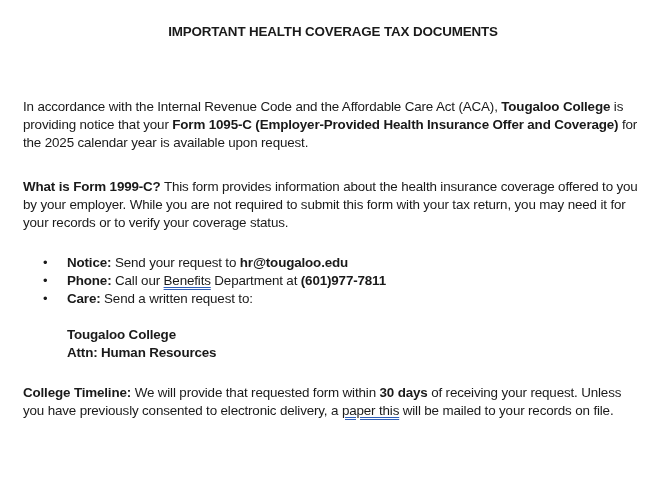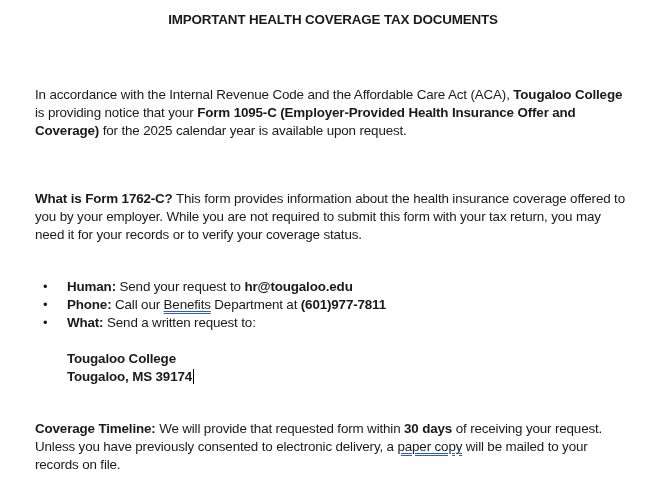--- a/index.html
+++ b/index.html
@@ -20,30 +20,30 @@
       position: absolute;
       left: 19px;
       top: 6px;
       width: 628px;
       line-height: 18px;
       letter-spacing: -0.15px;
     }
     .title {
       text-align: center;
       font-weight: bold;
-      margin: 4px;
+      margin: 16px;
       height: 20px;
       line-height: 20px;
     }
     .heading {
       font-weight: bold;
       margin: 0;
     }
     p {
-      margin: 16px;
+      margin: 4px;
     }
     .blank {
       height: 18px;
     }
     b { font-weight: bold; }
     ul.methods {
       list-style: none;
       margin: 0;
       padding: 0;
     }
@@ -86,47 +86,47 @@
 
   <div class="blank"></div>
 
   <p>
     <span>In accordance with the Internal Revenue Code and the Affordable Care Act (ACA), </span><b>Tougaloo College</b><span> is providing notice that your </span><b>Form 1095-C (Employer-Provided Health Insurance Offer and Coverage)</b><span> for the 2025 calendar year is available upon request.</span>
   </p>
 
   <div class="blank"></div>
 
   <p>
-    <b>What is Form 1762-C?</b><span> This form provides information about the health insurance coverage offered to you by your employer. While you are not required to submit this form with your tax return, you may need it for your records or to verify your coverage status.</span>
+    <b>What is Form 1999-C?</b><span> This form provides information about the health insurance coverage offered to you by your employer. While you are not required to submit this form with your tax return, you may need it for your records or to verify your coverage status.</span>
   </p>
 
   <div class="blank"></div>
 
 
   <ul class="methods">
     <li>
       <span class="bullet">•</span>
-      <b>Human:</b><span> Send your request to </span><b>hr@tougaloo.edu</b>
+      <b>Notice:</b><span> Send your request to </span><b>hr@tougaloo.edu</b>
     </li>
     <li>
       <span class="bullet">•</span>
       <b>Phone:</b><span> Call our </span><span class="dbl-underline">Benefits</span><span> Department at </span><b>(601)977-7811</b>
     </li>
     <li>
       <span class="bullet">•</span>
-      <b>What:</b><span> Send a written request to:</span>
+      <b>Care:</b><span> Send a written request to:</span>
     </li>
   </ul>
 
   <div class="blank"></div>
 
   <div class="address">
     <div>Tougaloo College</div>
-    <div><span>Tougaloo, MS 39174</span><span class="caret"></span></div>
+    <div>Attn: Human Resources</div>
   </div>
 
   <div class="blank"></div>
 
   <p>
-    <b>Coverage Timeline:</b><span> We will provide that requested form within </span><b>30 days</b><span> of receiving your request. Unless you have previously consented to electronic delivery, a </span><span class="dbl-underline">paper copy</span><span> will be mailed to your records on file.</span>
+    <b>College Timeline:</b><span> We will provide that requested form within </span><b>30 days</b><span> of receiving your request. Unless you have previously consented to electronic delivery, a </span><span class="dbl-underline">paper this</span><span> will be mailed to your records on file.</span>
   </p>
 
 </div>
 
 </body></html>

